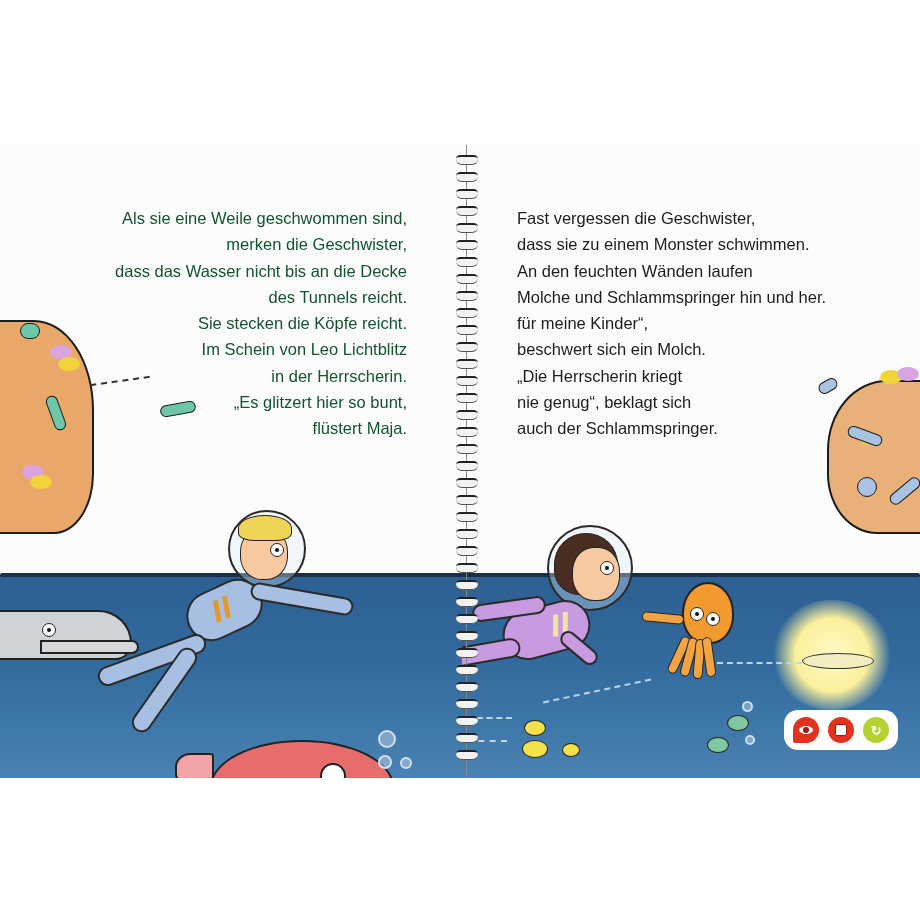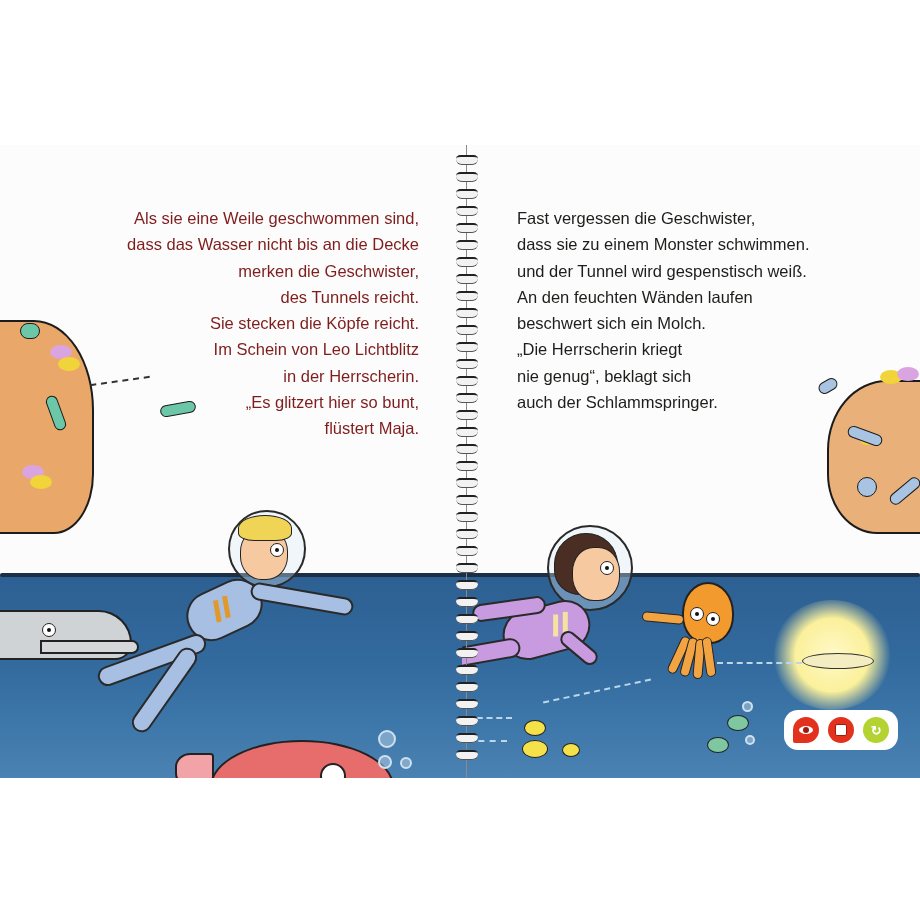--- a/index.html
+++ b/index.html
@@ -14,22 +14,22 @@
       position: absolute; left: 0; top: 145px;
       width: 920px; height: 633px;
       background: #fcfcfc;
       overflow: hidden;
     }
     .page { position: absolute; top: 0; height: 633px; overflow: hidden; }
     .page-left { left: 0; width: 462px; }
     .page-right { left: 462px; width: 458px; }
 
     .text-left {
-      position: absolute; top: 60px; right: 43px;
-      text-align: right; color: #7f1d1d;
+      position: absolute; top: 60px; right: 55px;
+      text-align: right; color: #14532d;
       font-size: 16.5px; line-height: 26.3px;
       white-space: nowrap;
     }
     .text-right {
       position: absolute; top: 60px; left: 55px;
       text-align: left; color: #1d1d1b;
       font-size: 16.5px; line-height: 26.3px;
       white-space: nowrap;
     }
     .text-line { display: block; }
@@ -177,22 +177,22 @@
 <body>
 
 <div class="book">
 
   <div class="water"></div>
   <div class="waterline"></div>
 
   <div class="page page-left">
     <div class="text-left">
       <span class="text-line">Als sie eine Weile geschwommen sind,</span>
+      <span class="text-line">merken die Geschwister,</span>
       <span class="text-line">dass das Wasser nicht bis an die Decke</span>
-      <span class="text-line">merken die Geschwister,</span>
       <span class="text-line">des Tunnels reicht.</span>
       <span class="text-line">Sie stecken die Köpfe reicht.</span>
       <span class="text-line">Im Schein von Leo Lichtblitz</span>
       <span class="text-line">in der Herrscherin.</span>
       <span class="text-line">„Es glitzert hier so bunt,</span>
       <span class="text-line">flüstert Maja.</span>
     </div>
 
     <div class="rock-left"></div>
     <div class="coral pink" style="left:50px;top:200px;"></div>
@@ -225,22 +225,23 @@
     <div class="bigfish-eye" style="top:618px;"></div>
     <div class="bubble" style="left:378px;top:585px;width:14px;height:14px;"></div>
     <div class="bubble" style="left:378px;top:610px;width:10px;height:10px;"></div>
     <div class="bubble" style="left:400px;top:612px;width:8px;height:8px;"></div>
   </div>
 
   <div class="page page-right">
     <div class="text-right">
       <span class="text-line">Fast vergessen die Geschwister,</span>
       <span class="text-line">dass sie zu einem Monster schwimmen.</span>
-      <span class="text-line">und der Tunnel wird gespenstisch weiß.</span>
       <span class="text-line">An den feuchten Wänden laufen</span>
+      <span class="text-line">Molche und Schlammspringer hin und her.</span>
+      <span class="text-line">für meine Kinder“,</span>
       <span class="text-line">beschwert sich ein Molch.</span>
       <span class="text-line">„Die Herrscherin kriegt</span>
       <span class="text-line">nie genug“, beklagt sich</span>
       <span class="text-line">auch der Schlammspringer.</span>
     </div>
 
     <div class="rock-right"></div>
     <div class="coral" style="left:418px;top:225px;"></div>
     <div class="coral pink" style="left:435px;top:222px;"></div>
     <div class="coral" style="left:398px;top:290px;width:14px;height:10px;"></div>

